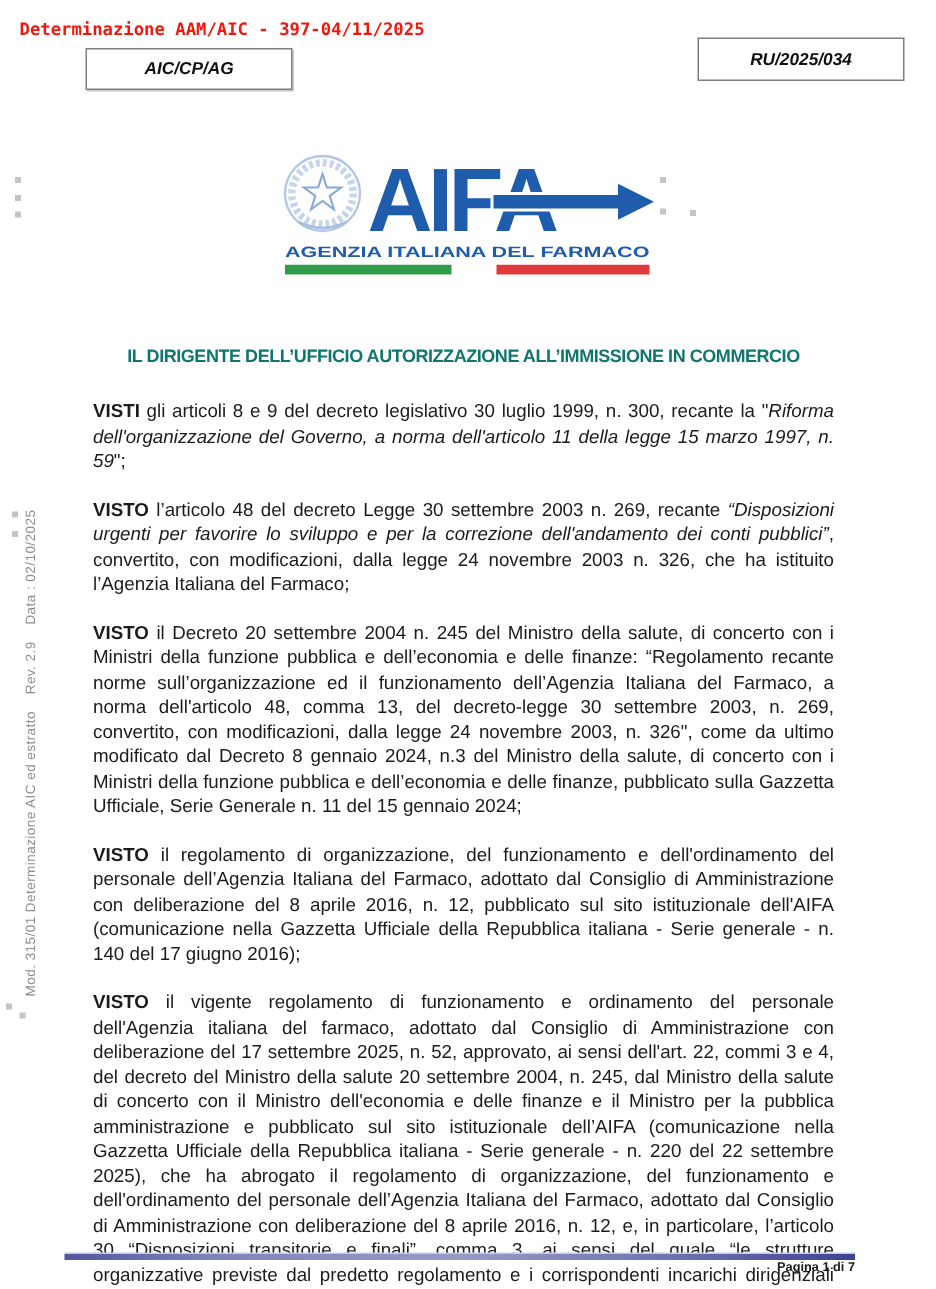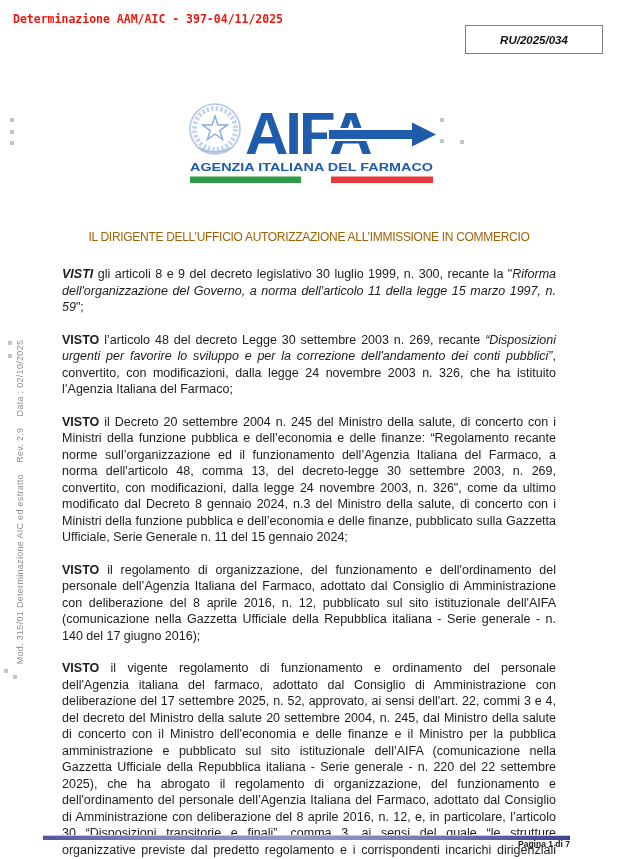--- a/index.html
+++ b/index.html
@@ -22,21 +22,21 @@
   .box-ru  { left:465px; top:25px; width:136px; height:27px; }
   .logo { position:absolute; left:187px; top:96px; width:250px; height:90px; }
   .logo svg { display:block; width:250px; height:90px; }
   .logo-wordmark {
     font-family:"Liberation Sans", sans-serif; font-size:60px; font-weight:bold;
     fill:#1f5cab; letter-spacing:-3px;
   }
   .logo-subtitle { font-family:"Liberation Sans", sans-serif; font-size:10px; font-weight:bold; fill:#1f5cab; }
   .doc-title {
     position:absolute; left:62px; top:230px; width:494px; text-align:center;
-    font-weight:normal; font-size:12px; letter-spacing:-0.3px; color:#a16207;
+    font-weight:bold; font-size:12px; letter-spacing:-0.3px; color:#0f766e;
     white-space:nowrap;
   }
   .content {
     position:absolute; left:62px; top:266px; width:494px;
     font-size:12.5px; line-height:16.5px; text-align:justify;
   }
   .content .para { margin:0 0 16px 0; }
   .sidebar-label {
     position:absolute; left:20px; top:502px;
     transform:translate(-50%,-50%) rotate(-90deg);
@@ -53,20 +53,23 @@
   }
   .dot { position:absolute; width:4px; height:4px; background:#c4c4c4; }
 </style>
 </head>
 <body>
 
 <div class="page">
 
   <div class="det-line">Determinazione AAM/AIC - 397-04/11/2025</div>
 
+  <div class="code-box box-aic">
+    <span>AIC/CP/AG</span>
+  </div>
 
   <div class="code-box box-ru">
     <span>RU/2025/034</span>
   </div>
 
   <div class="logo">
     <svg viewBox="0 0 250 90" xmlns="http://www.w3.org/2000/svg">
       <g>
         <circle cx="28" cy="33" r="25" fill="none" stroke="#b3c6e4" stroke-width="1.6"></circle>
         <circle cx="28" cy="33" r="20.5" fill="none" stroke="#c6d5ec" stroke-width="5" stroke-dasharray="2.6 2"></circle>
@@ -79,21 +82,21 @@
       <polygon points="225,26.5 249,38.5 225,50.5" fill="#1f5cab"></polygon>
       <text class="logo-subtitle" x="3" y="75" textLength="243" lengthAdjust="spacingAndGlyphs">AGENZIA ITALIANA DEL FARMACO</text>
       <rect x="3" y="80.5" width="111" height="6.5" fill="#2e9c49"></rect>
       <rect x="144" y="80.5" width="102" height="6.5" fill="#e13a3c"></rect>
     </svg>
   </div>
 
   <div class="doc-title">IL DIRIGENTE DELL’UFFICIO AUTORIZZAZIONE ALL’IMMISSIONE IN COMMERCIO</div>
 
   <div class="content">
-    <p class="para"><span style="font-weight: bold; font-style: italic;">VISTI</span><span> gli articoli 8 e 9 del decreto legislativo 30 luglio 1999, n. 300, recante la "</span><span style="font-style: italic;">Riforma dell'organizzazione del Governo, a norma dell'articolo 11 della legge 15 marzo 1997, n. 59</span><span>";</span></p>
+    <p class="para"><span style="font-weight: bold;">VISTI</span><span> gli articoli 8 e 9 del decreto legislativo 30 luglio 1999, n. 300, recante la "</span><span style="font-style: italic;">Riforma dell'organizzazione del Governo, a norma dell'articolo 11 della legge 15 marzo 1997, n. 59</span><span>";</span></p>
     <p class="para"><span style="font-weight: bold;">VISTO</span><span> l’articolo 48 del decreto Legge 30 settembre 2003 n. 269, recante </span><span style="font-style: italic;">“Disposizioni urgenti per favorire lo sviluppo e per la correzione dell'andamento dei conti pubblici”</span><span>, convertito, con modificazioni, dalla legge 24 novembre 2003 n. 326, che ha istituito l’Agenzia Italiana del Farmaco;</span></p>
     <p class="para"><span style="font-weight: bold;">VISTO</span><span> il Decreto 20 settembre 2004 n. 245 del Ministro della salute, di concerto con i Ministri della funzione pubblica e dell’economia e delle finanze: “Regolamento recante norme sull’organizzazione ed il funzionamento dell’Agenzia Italiana del Farmaco, a norma dell'articolo 48, comma 13, del decreto-legge 30 settembre 2003, n. 269, convertito, con modificazioni, dalla legge 24 novembre 2003, n. 326", come da ultimo modificato dal Decreto 8 gennaio 2024, n.3 del Ministro della salute, di concerto con i Ministri della funzione pubblica e dell’economia e delle finanze, pubblicato sulla Gazzetta Ufficiale, Serie Generale n. 11 del 15 gennaio 2024;</span></p>
     <p class="para"><span style="font-weight: bold;">VISTO</span><span> il regolamento di organizzazione, del funzionamento e dell'ordinamento del personale dell’Agenzia Italiana del Farmaco, adottato dal Consiglio di Amministrazione con deliberazione del 8 aprile 2016, n. 12, pubblicato sul sito istituzionale dell'AIFA (comunicazione nella Gazzetta Ufficiale della Repubblica italiana - Serie generale - n. 140 del 17 giugno 2016);</span></p>
     <p class="para"><span style="font-weight: bold;">VISTO</span><span> il vigente regolamento di funzionamento e ordinamento del personale dell'Agenzia italiana del farmaco, adottato dal Consiglio di Amministrazione con deliberazione del 17 settembre 2025, n. 52, approvato, ai sensi dell'art. 22, commi 3 e 4, del decreto del Ministro della salute 20 settembre 2004, n. 245, dal Ministro della salute di concerto con il Ministro dell'economia e delle finanze e il Ministro per la pubblica amministrazione e pubblicato sul sito istituzionale dell’AIFA (comunicazione nella Gazzetta Ufficiale della Repubblica italiana - Serie generale - n. 220 del 22 settembre 2025), che ha abrogato il regolamento di organizzazione, del funzionamento e dell'ordinamento del personale dell’Agenzia Italiana del Farmaco, adottato dal Consiglio di Amministrazione con deliberazione del 8 aprile 2016, n. 12, e, in particolare, l’articolo 30 “Disposizioni transitorie e finali”, comma 3, ai sensi del quale “le strutture organizzative previste dal predetto regolamento e i corrispondenti incarichi dirigenziali sono fatti salvi fino alla definizione delle procedure di conferimento degli incarichi dirigenziali non generali relativi alla nuova organizzazione dell’AIFA, da avviarsi entro il</span></p>
   </div>
 
   <div class="sidebar-label">Mod. 315/01 Determinazione AIC ed estratto    Rev. 2.9    Data : 02/10/2025</div>
 
   <div class="footer-line"></div>
   <div class="page-num">Pagina 1 di 7</div>

